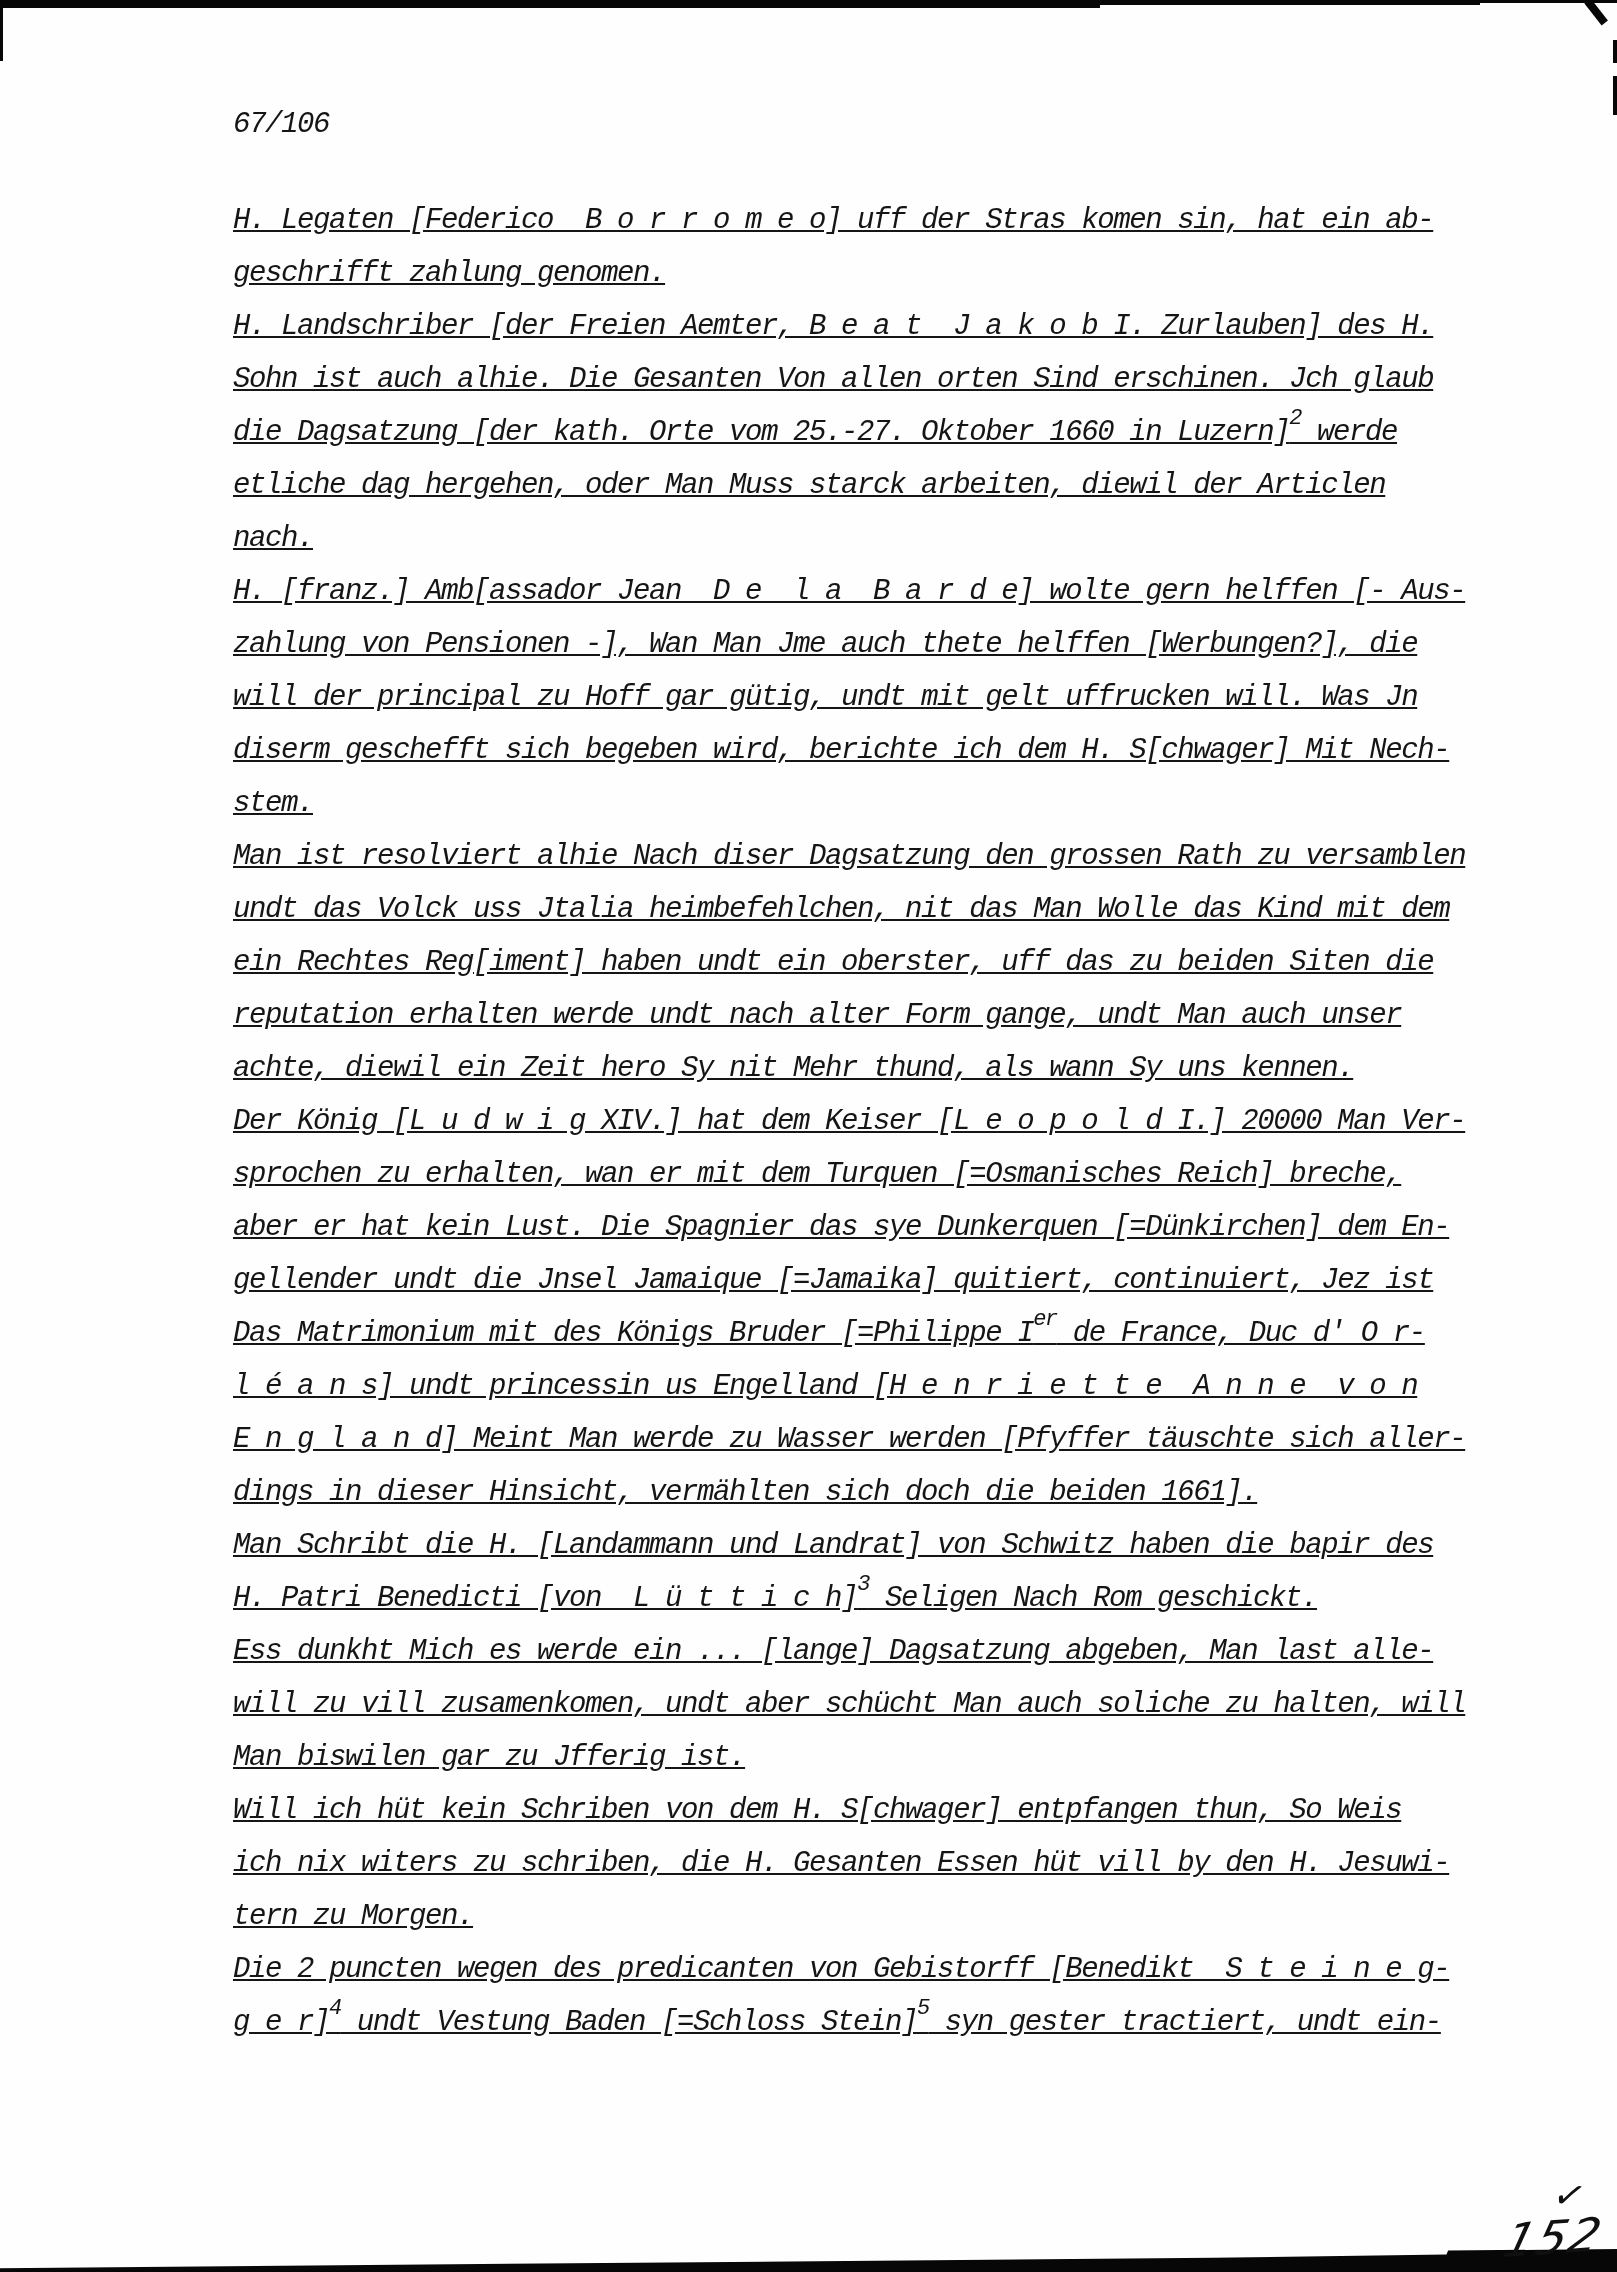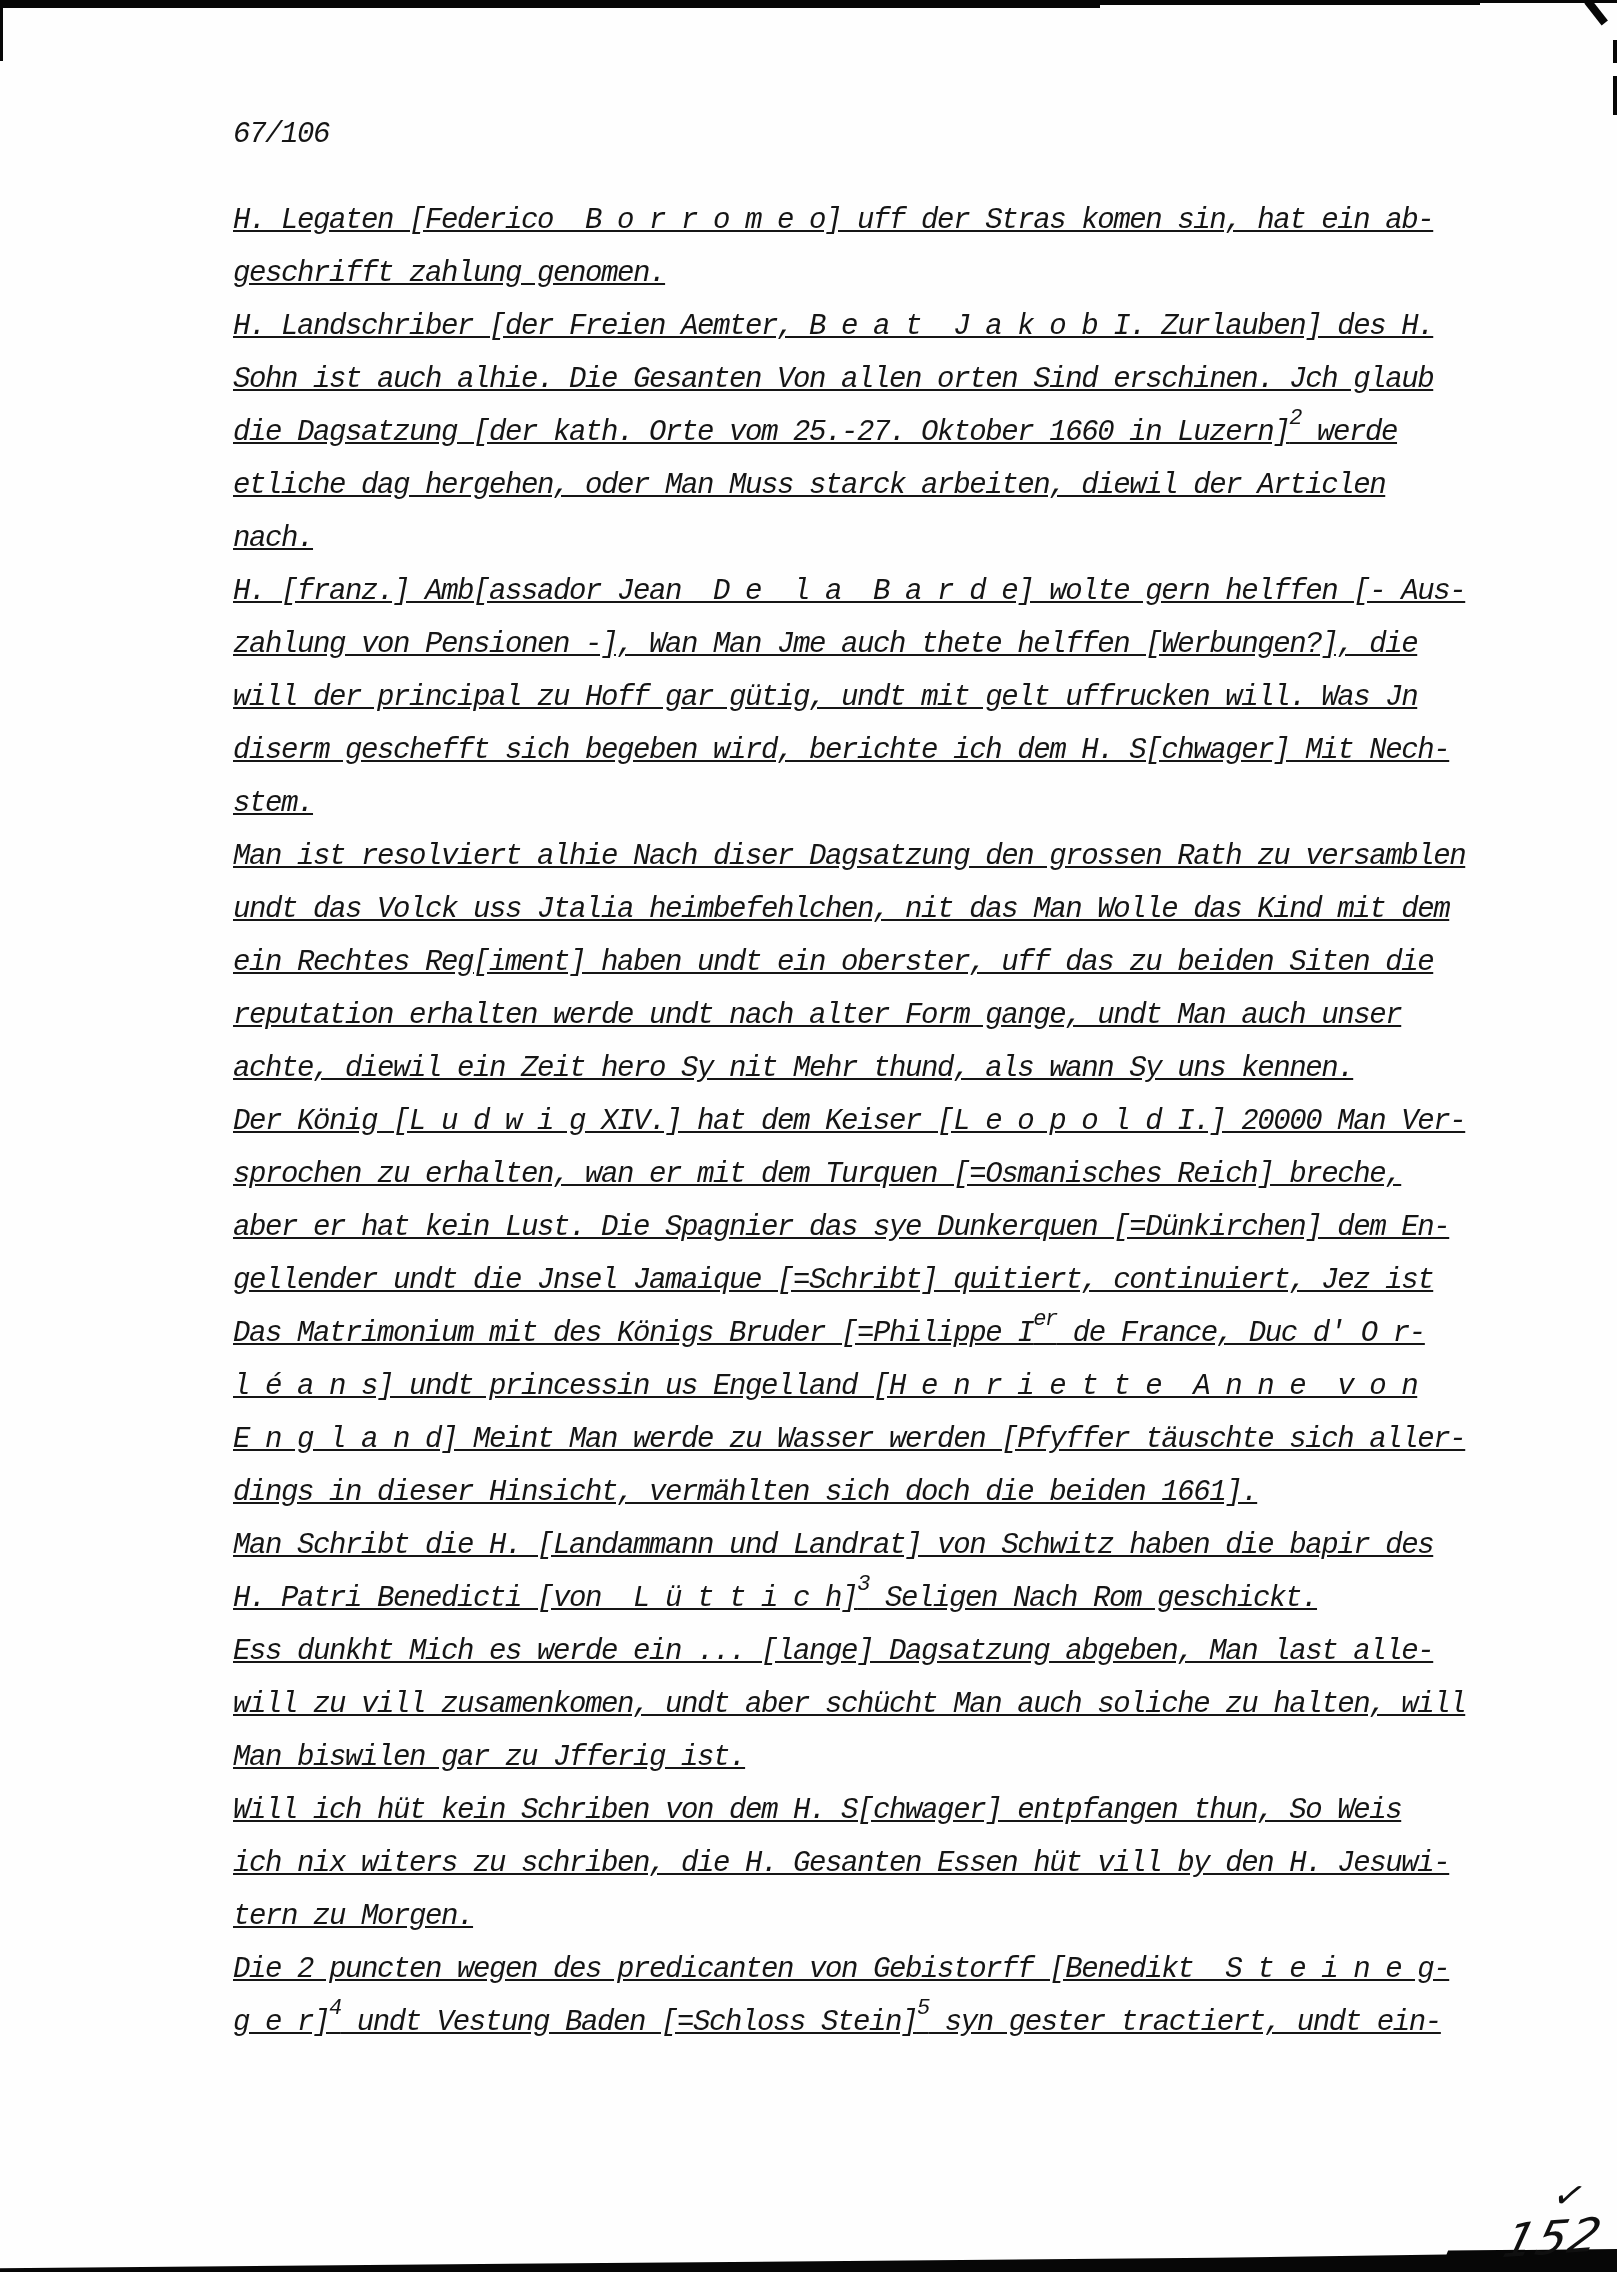--- a/index.html
+++ b/index.html
@@ -36,21 +36,21 @@
   }
   .bottom-strip {
     position: absolute;
     left: 0; bottom: 0;
     width: 1618px; height: 32px;
   }
   
   .pagenum {
     position: absolute;
     left: 233px;
-    top: 118px;
+    top: 108px;
     font-size: 29px;
     letter-spacing: -1.4px;
     white-space: pre;
   }
   
   .body-block {
     position: absolute;
     left: 233px;
     top: 194px;
     width: 1310px;
@@ -123,21 +123,21 @@
       <div class="line">diserm geschefft sich begeben wird, berichte ich dem H. S[chwager] Mit Nech-</div>
       <div class="line">stem.</div>
       <div class="line">Man ist resolviert alhie Nach diser Dagsatzung den grossen Rath zu versamblen</div>
       <div class="line">undt das Volck uss Jtalia heimbefehlchen, nit das Man Wolle das Kind mit dem</div>
       <div class="line">ein Rechtes Reg[iment] haben undt ein oberster, uff das zu beiden Siten die</div>
       <div class="line">reputation erhalten werde undt nach alter Form gange, undt Man auch unser</div>
       <div class="line">achte, diewil ein Zeit hero Sy nit Mehr thund, als wann Sy uns kennen.</div>
       <div class="line">Der König [L u d w i g XIV.] hat dem Keiser [L e o p o l d I.] 20000 Man Ver-</div>
       <div class="line">sprochen zu erhalten, wan er mit dem Turquen [=Osmanisches Reich] breche,</div>
       <div class="line">aber er hat kein Lust. Die Spagnier das sye Dunkerquen [=Dünkirchen] dem En-</div>
-      <div class="line">gellender undt die Jnsel Jamaique [=Schribt] quitiert, continuiert, Jez ist</div>
+      <div class="line">gellender undt die Jnsel Jamaique [=Jamaika] quitiert, continuiert, Jez ist</div>
       <div class="line">Das Matrimonium mit des Königs Bruder [=Philippe I<span class="sup">er</span> de France, Duc d' O r-</div>
       <div class="line">l é a n s] undt princessin us Engelland [H e n r i e t t e  A n n e  v o n</div>
       <div class="line">E n g l a n d] Meint Man werde zu Wasser werden [Pfyffer täuschte sich aller-</div>
       <div class="line">dings in dieser Hinsicht, vermählten sich doch die beiden 1661].</div>
       <div class="line">Man Schribt die H. [Landammann und Landrat] von Schwitz haben die bapir des</div>
       <div class="line">H. Patri Benedicti [von  L ü t t i c h]<span class="sup">3</span> Seligen Nach Rom geschickt.</div>
       <div class="line">Ess dunkht Mich es werde ein ... [lange] Dagsatzung abgeben, Man last alle-</div>
       <div class="line">will zu vill zusamenkomen, undt aber schücht Man auch soliche zu halten, will</div>
       <div class="line">Man biswilen gar zu Jfferig ist.</div>
       <div class="line">Will ich hüt kein Schriben von dem H. S[chwager] entpfangen thun, So Weis</div>

